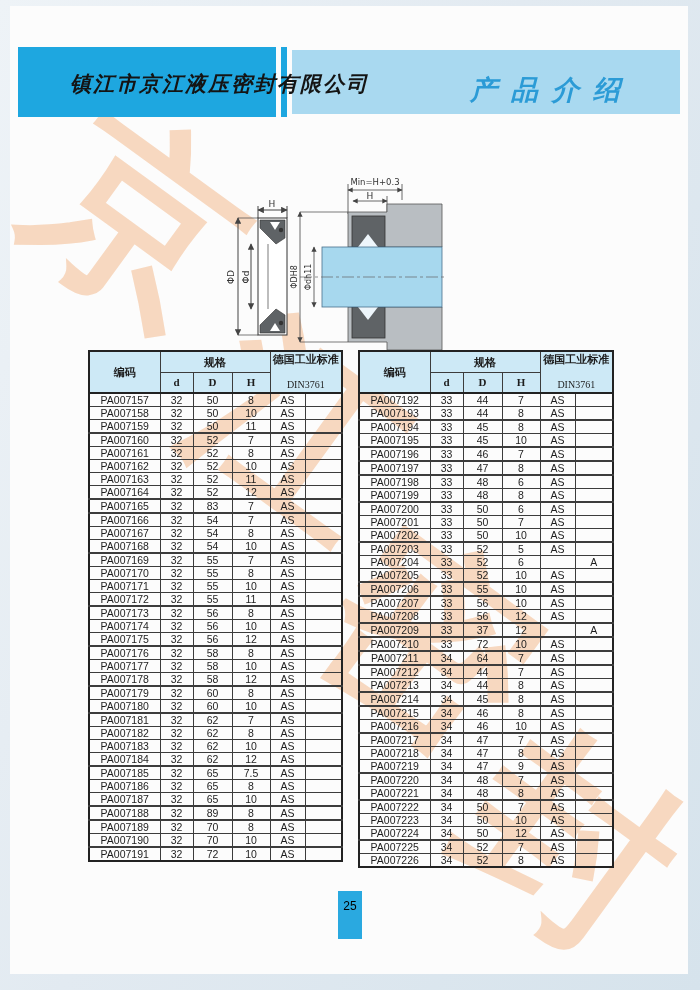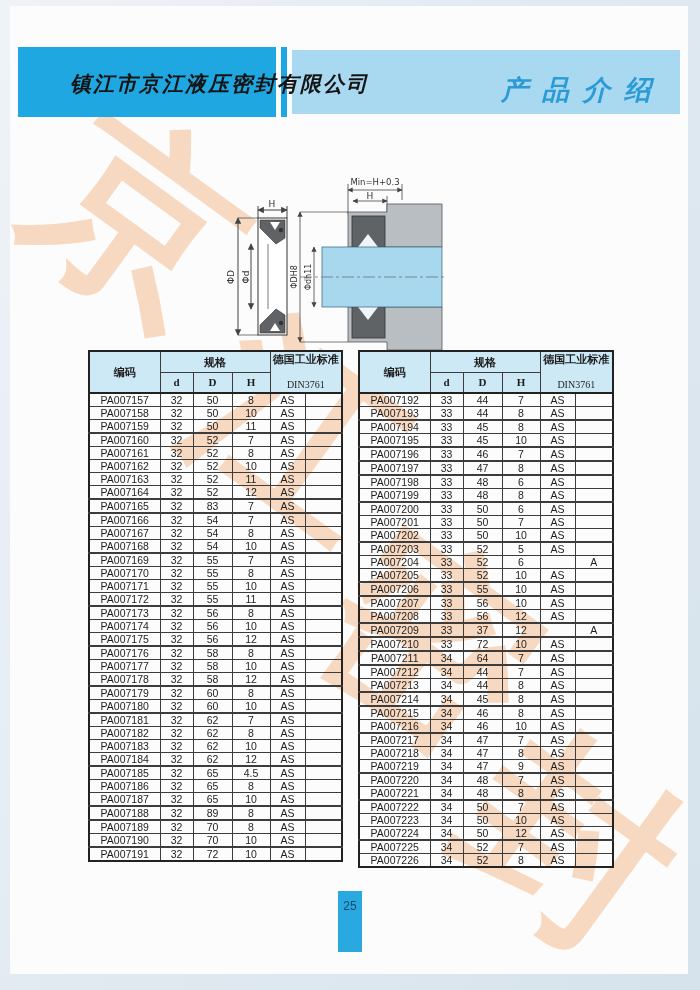--- a/index.html
+++ b/index.html
@@ -13,40 +13,40 @@
   .content{position:absolute;inset:0;z-index:2;}
   
   .hdr-dark{position:absolute;left:18px;top:47px;width:258px;height:70px;background:#1ea7e0;}
   .hdr-stripe{position:absolute;left:281px;top:47px;width:6px;height:70px;background:#1ea7e0;}
   .hdr-light{position:absolute;left:292px;top:50px;width:388px;height:64px;background:#a9d9f0;}
   .company{position:absolute;left:70px;top:47px;height:73px;display:flex;align-items:center;
            font-family:"DejaVu Serif",serif;font-style:italic;font-weight:bold;
            font-size:21px;letter-spacing:2px;color:#141414;white-space:nowrap;z-index:3;}
   .section{position:absolute;left:470px;top:50px;height:80px;display:flex;align-items:center;
            font-family:"DejaVu Serif",serif;font-style:italic;font-weight:bold;
-           font-size:27px;letter-spacing:14px;color:#2b9bd6;white-space:nowrap;z-index:3;margin-left:31px;}
+           font-size:27px;letter-spacing:14px;color:#2b9bd6;white-space:nowrap;z-index:3;}
   .title{position:absolute;left:0;top:133px;width:700px;text-align:center;
          font-size:21px;font-weight:bold;letter-spacing:3px;color:#1a7cc4;}
   
   .diag{position:absolute;left:110px;top:170px;}
   .diag text{font-family:"DejaVu Sans",sans-serif;fill:#333;}
   
   table.dtable{position:absolute;top:350px;border-collapse:collapse;table-layout:fixed;
                border:2px solid #222;background:transparent;}
   .dtable th,.dtable td{border:1px solid #3c3c3c;text-align:center;vertical-align:middle;
                padding:0;font-size:10.5px;line-height:12px;height:12px;color:#1d1d1d;}
   .dtable thead th{background:#cde9f6;font-weight:bold;font-size:11px;height:15px;line-height:14px;}
   .dtable thead{border-bottom:2px solid #222;font-family:Liberation Serif, serif;}
   .dtable tr.grp td{border-top-width:2px;}
   .std2{font-size:10px;font-weight:normal;margin-top:12px;}
   #tbl-left{left:88px;width:253px;}
   #tbl-right{left:358px;width:254px;}
   
-  .badge{position:absolute;left:338px;top:891px;width:24px;height:61px;background:#2aa9e0;
-         color:#0c4a6e;font-size:12px;text-align:center;padding-top:8px;box-sizing:border-box;}
+  .badge{position:absolute;left:338px;top:891px;width:24px;height:48px;background:#2aa9e0;
+         color:#000000;font-size:12px;text-align:center;padding-top:8px;box-sizing:border-box;}
 </style>
 </head>
 <body>
 
 <div class="sheet">
   <div class="paper"></div>
 
   <span class="wm" style="left:40px;top:120px">京</span>
   <span class="wm" style="left:200px;top:330px">江</span>
   <span class="wm" style="left:330px;top:540px">密</span>
@@ -360,21 +360,21 @@
             <td>32</td>
             <td>62</td>
             <td>12</td>
             <td>AS</td>
             <td></td>
           </tr>
           <tr class="grp">
             <td>PA007185</td>
             <td>32</td>
             <td>65</td>
-            <td>4.5</td>
+            <td>7.5</td>
             <td>AS</td>
             <td></td>
           </tr>
           <tr>
             <td>PA007186</td>
             <td>32</td>
             <td>65</td>
             <td>8</td>
             <td>AS</td>
             <td></td>

